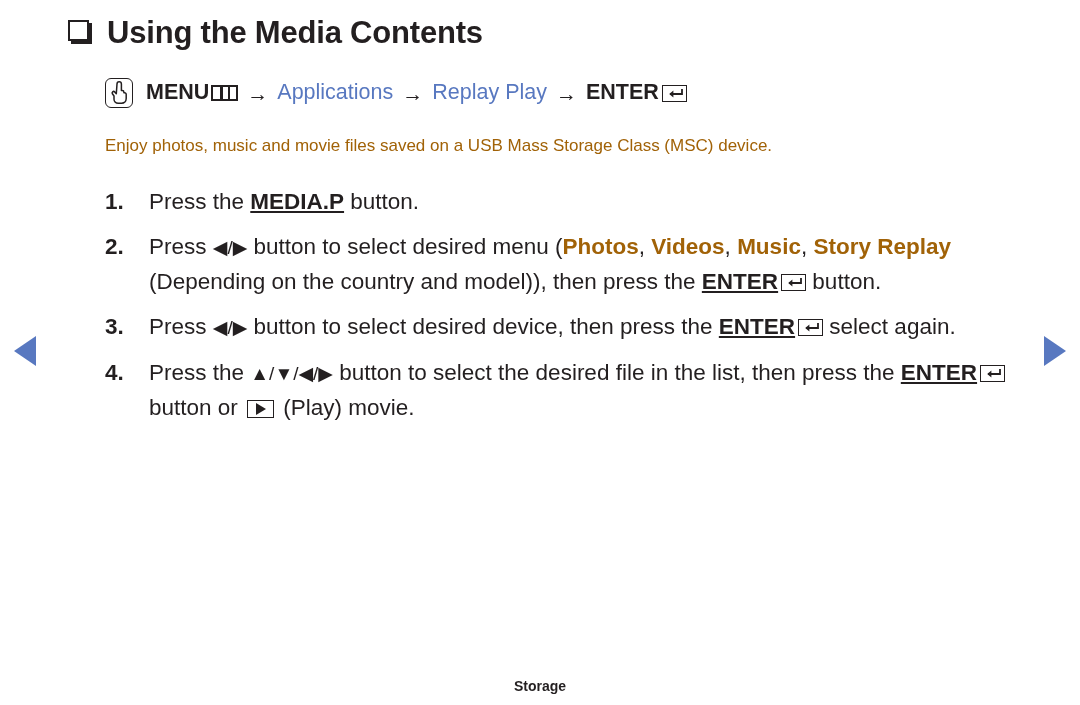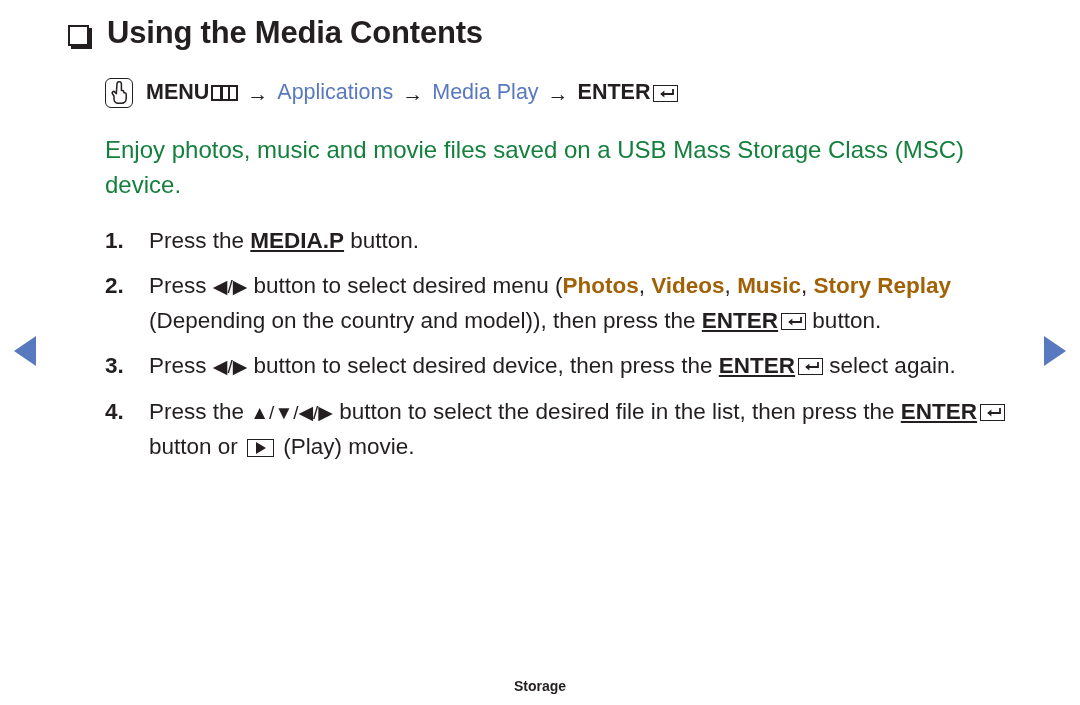--- a/index.html
+++ b/index.html
@@ -33,21 +33,21 @@
     right: 14px;
     border-left: 22px solid #5878c0;
   }
 
   
   .title-row {
     position: absolute;
     left: 68px;
     top: 16px;
     display: flex;
-    align-items: center;
+    align-items: flex-start;
   }
   .title-bullet {
     width: 17px;
     height: 17px;
     border: 2.5px solid #231f20;
     background: #ffffff;
     box-shadow: 3px 3px 0 0 #231f20;
     margin-right: 18px;
     margin-top: 4px;
     flex: none;
@@ -151,23 +151,23 @@
     top: 50%;
     transform: translateY(-50%);
     width: 0; height: 0;
     border-top: 6px solid transparent;
     border-bottom: 6px solid transparent;
     border-left: 10px solid #231f20;
   }
 
   
   .intro {
-    font-size: 24px;
+    font-size: 17px;
     line-height: 35px;
-    color: #15803d;
+    color: #a16207;
     margin-bottom: 22px;
     width: 915px;
   }
 
   
   .steps { margin-top: 14px; }
   .step {
     display: flex;
     align-items: flex-start;
     font-size: 22.5px;
@@ -218,21 +218,21 @@
       </svg>
     </span>
     <span class="seg">MENU</span>
     <span class="icon-menu">
         <i class="b1"></i>
         <i class="b2"></i>
       </span>
     <span class="arrow">→</span>
     <span class="seg blue">Applications</span>
     <span class="arrow">→</span>
-    <span class="seg blue">Media Play</span>
+    <span class="seg blue">Replay Play</span>
     <span class="arrow">→</span>
     <span class="seg">ENTER</span>
     <span class="icon-enter">
       <svg width="20" height="14" viewBox="0 0 20 14" xmlns="http://www.w3.org/2000/svg">
         <path d="M17 2 v5 H5" fill="none" stroke="#231f20" stroke-width="1.8"></path>
         <path d="M8.4 3.6 L4.2 7 l4.2 3.4 z" fill="#231f20"></path>
       </svg>
     </span>
   </div>
 

